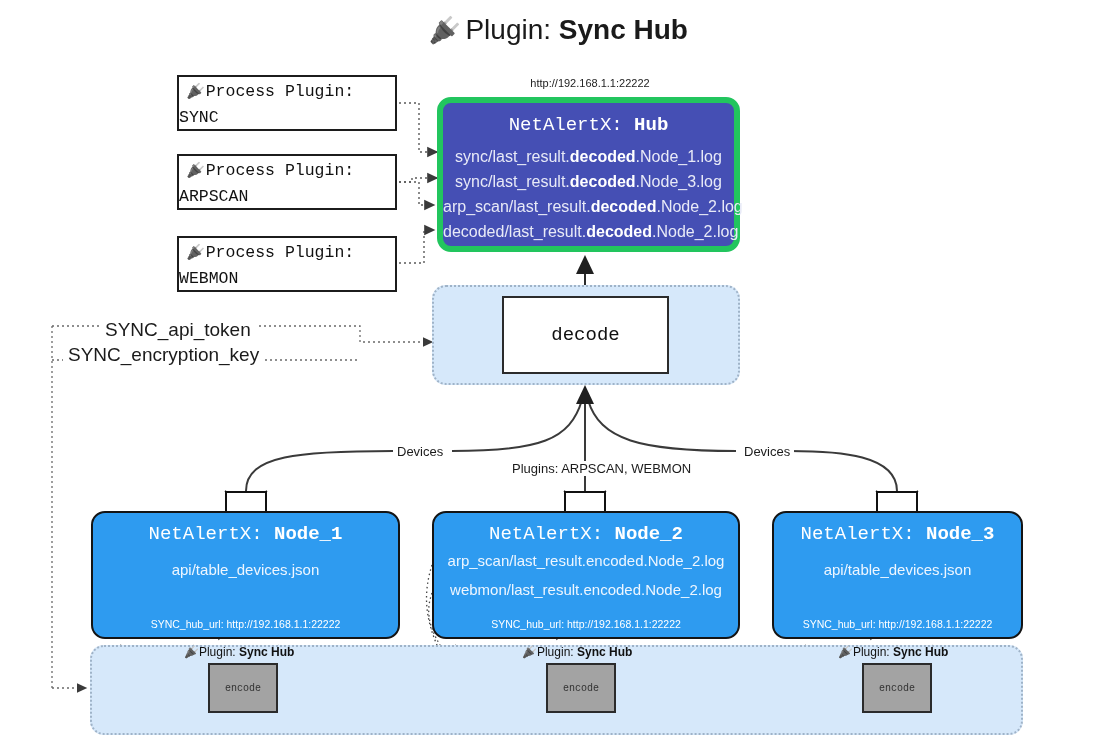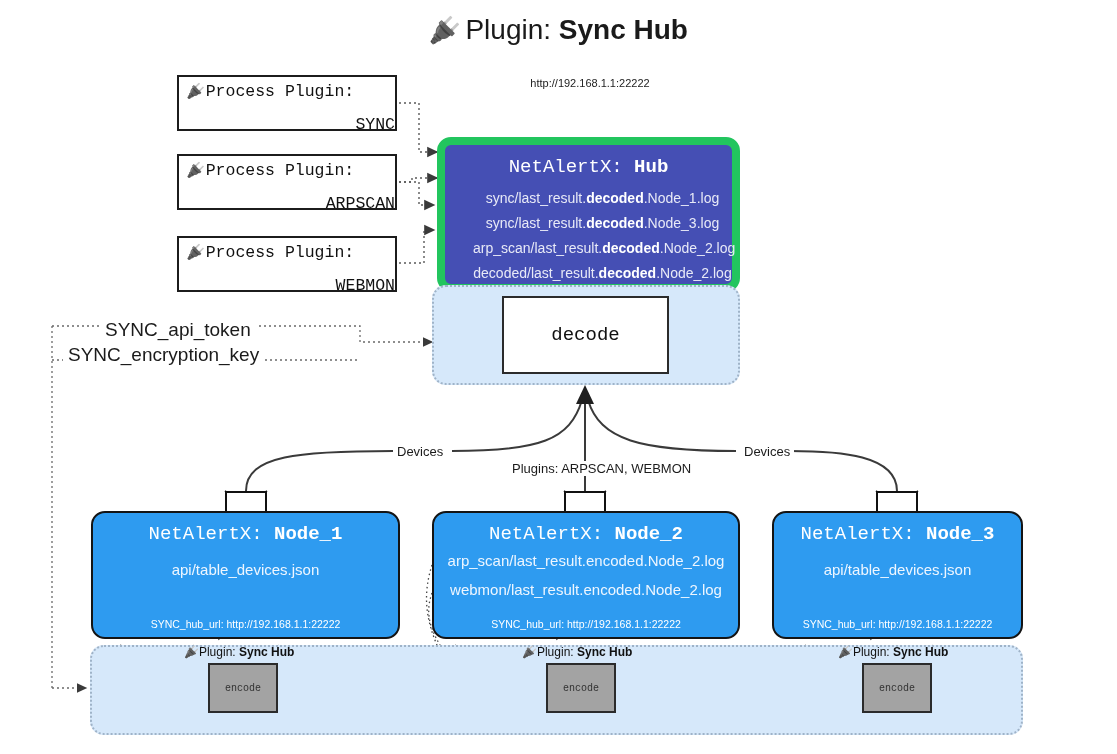--- a/index.html
+++ b/index.html
@@ -11,34 +11,34 @@
   
   #page-title{left:0;top:14px;width:1117px;text-align:center;font-size:28px;color:#1a1a1a;}
   #page-title .plug{font-size:26px;margin-right:4px;display:inline-block;transform:scaleX(-1);}
   #page-title .bold{font-weight:bold;}
 
   
   #hub-url{left:435px;top:77px;width:310px;text-align:center;font-size:11px;color:#222;}
 
   
   #hub-box{left:437px;top:97px;width:303px;height:155px;background:#454fb4;
-           border:8px solid #22c55e;border-radius:14px;box-sizing:border-box;margin-top:40px;}
+           border:6px solid #22c55e;border-radius:14px;box-sizing:border-box;}
   #hub-box .hub-title{margin-top:11px;text-align:center;font-family:"Liberation Mono",monospace;
            font-size:19px;color:#ffffff;}
   #hub-box .hub-title b{font-weight:bold;}
   #hub-box .loglines{margin-top:8px;}
-  #hub-box .logline{color:#e8eaf7;font-size:14px;text-align:center;line-height:25px;white-space:nowrap;padding-left:28px;}
+  #hub-box .logline{color:#e8eaf7;font-size:16px;text-align:center;line-height:25px;white-space:nowrap;}
   #hub-box .logline b{font-weight:bold;color:#ffffff;}
 
   
   .pbox{width:220px;height:56px;background:#ffffff;border:2px solid #1c1c1c;box-sizing:border-box;
         font-family:"Liberation Mono",monospace;font-size:16.5px;color:#111;}
   .pbox .l1{margin-top:5px;padding-left:8px;white-space:nowrap;}
   .pbox .l1 .plug{display:inline-block;transform:scaleX(-1);font-size:15px;}
-  .pbox .l2{text-align:right;margin-top:14px;}
+  .pbox .l2{text-align:left;margin-top:7px;}
   #pbox-sync{left:177px;top:75px;}
   #pbox-arpscan{left:177px;top:154px;}
   #pbox-webmon{left:177px;top:236px;}
 
   
   #decode-band{left:432px;top:285px;width:308px;height:100px;background:#d6e8fa;
                border:2px dotted #9fb3c8;border-radius:14px;box-sizing:border-box;}
   #decode-box{left:502px;top:296px;width:167px;height:78px;background:#ffffff;
               border:2px solid #2b2b2b;box-sizing:border-box;
               display:flex;align-items:center;justify-content:center;

